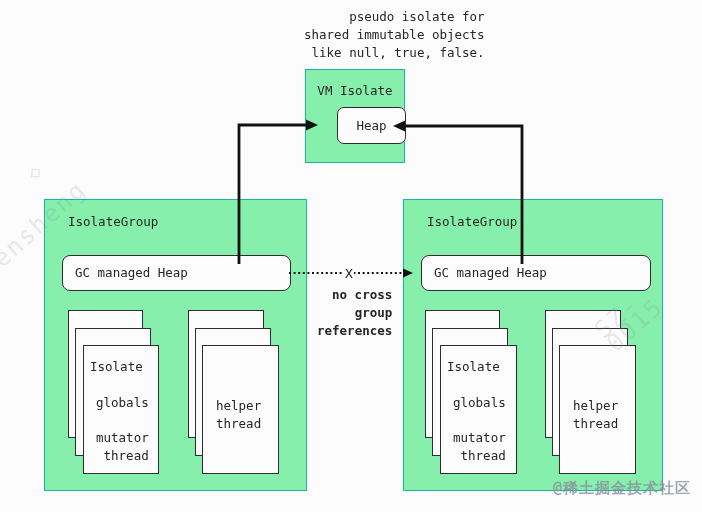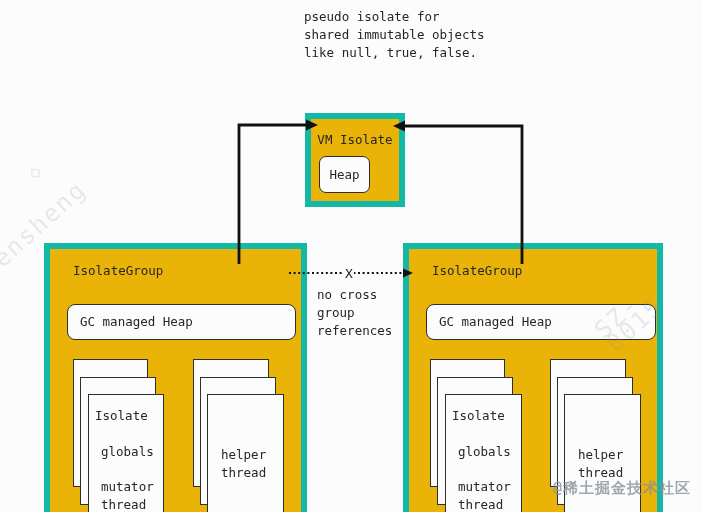--- a/index.html
+++ b/index.html
@@ -1,23 +1,23 @@
 <!DOCTYPE html>
 <html><head>
 <meta charset="utf-8">
 <style>
   html,body{margin:0;padding:0;background:#ffffff;}
   .canvas{
     position:relative;width:702px;height:512px;background:#fcfcfc;overflow:hidden;
     font-family:"DejaVu Sans Mono","Liberation Mono",monospace;
     color:#262626;font-size:12.5px;line-height:18px;
   }
-  .abs{position:absolute;}
+  .abs{position:absolute;text-align:right;}
   .pre{white-space:pre-line;}
-  .box{position:absolute;border:6px solid #14b8a6;background:#eab308;box-sizing:border-box;margin-top:44px;}
+  .box{position:absolute;border:1px solid #14b8a6;background:#86efac;box-sizing:border-box;}
   .card{position:absolute;border:1.8px solid #2e2e2e;background:#fcfcfc;box-sizing:border-box;}
   .group-title{position:absolute;left:23px;top:13px;}
   .gc-heap{position:absolute;left:17px;top:55px;width:229px;height:36px;border:1.8px solid #2e2e2e;
     border-radius:8px;background:#fcfcfc;box-sizing:border-box;display:flex;align-items:center;padding-left:12px;}
   .svg-layer{position:absolute;left:0;top:0;z-index:10;pointer-events:none;}
   .xmark{position:absolute;left:344px;top:265px;z-index:11;background:#fcfcfc;padding:0 1px;font-size:13px;}
   .wm{position:absolute;z-index:20;pointer-events:none;}
   .wm-diag{font-size:24px;letter-spacing:2px;transform:rotate(-42deg);color:rgba(110,125,160,0.16);}
   .wm-diag2{color:rgba(140,140,155,0.18);}
   .wm-community{font-size:15px;color:rgba(135,142,152,0.78);letter-spacing:1px;font-weight:bold;}
@@ -29,21 +29,21 @@
 
 <div class="canvas">
 
   <div class="abs pre" style="left:304px;top:8px;">pseudo isolate for
 shared immutable objects
 like null, true, false.</div>
 
 
   <div class="box" style="left:305px;top:69px;width:100px;height:94px;">
     <div class="vm-title">VM Isolate</div>
-    <div class="card" style="left:8px;top:37px;width:51px;height:37px;border-radius:7px;">
+    <div class="card" style="left:31px;top:37px;width:69px;height:37px;border-radius:7px;">
       <div class="heap-label">Heap</div>
     </div>
   </div>
 
   <div class="box" style="left:44px;top:199px;width:263px;height:292px;">
     <div class="group-title">IsolateGroup</div>
     <div class="gc-heap">
       <span>GC managed Heap</span>
     </div>
 
@@ -80,21 +80,21 @@
     </div>
 
     <div class="card" style="left:141px;top:110px;width:76px;height:128px;"></div>
     <div class="card" style="left:148px;top:128px;width:76px;height:128px;"></div>
     <div class="card" style="left:155px;top:145px;width:77px;height:129px;">
       <div class="abs pre" style="left:13px;top:51px;">helper
 thread</div>
     </div>
   </div>
 
-  <div class="abs pre" style="left:317px;top:286px;">no cross
+  <div class="abs pre" style="left:317px;top:286px;font-weight:bold;">no cross
 group
 references</div>
 
   <svg class="svg-layer" width="702" height="512" viewBox="0 0 702 512">
 
     <g>
       <path d="M239,264 L239,125 L306,125" fill="none" stroke="#111111" stroke-width="2.8"></path>
       <polygon points="318,125 306,119.5 306,130.5" fill="#111111"></polygon>
     </g>
 

